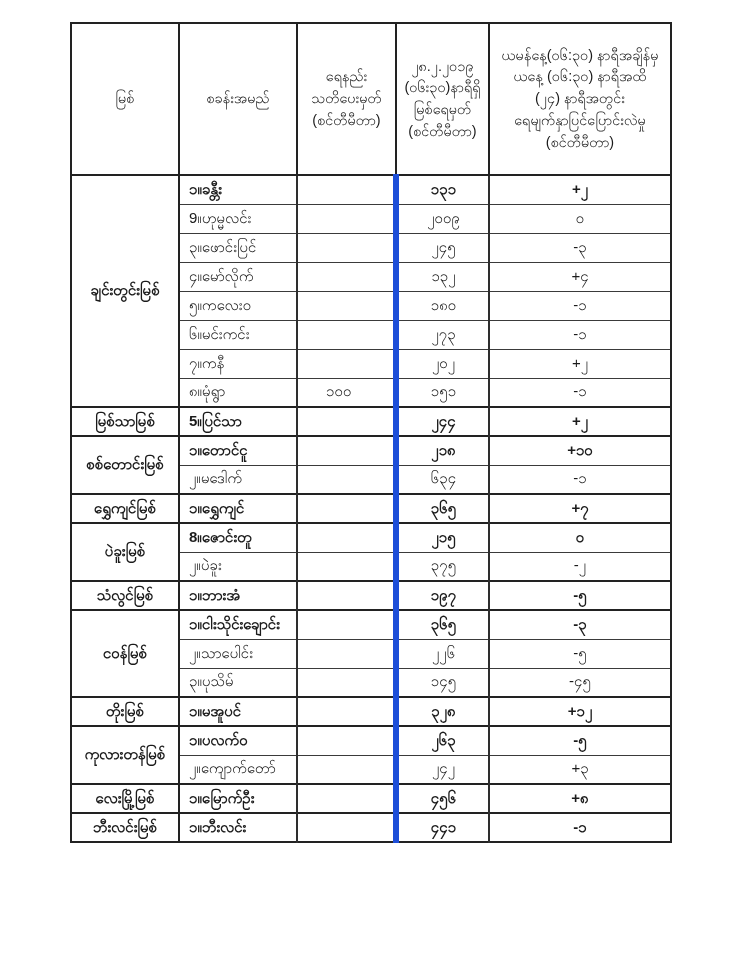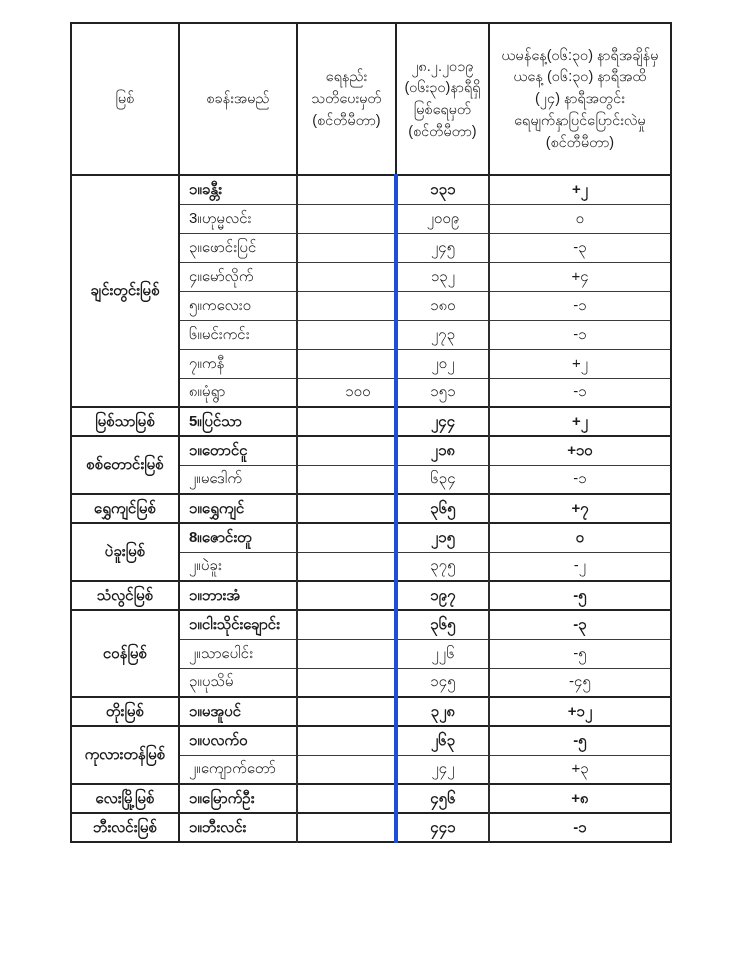--- a/index.html
+++ b/index.html
@@ -53,21 +53,21 @@
     padding: 2px 4px;
   }
   tbody tr.group-start td { border-top: 2px solid #222222; font-weight: bold; }
   td.river-cell {
     text-align: center;
     border-left: 2px solid #222222;
     border-right: 2px solid #222222;
     margin-top: 16px;
   }
   td.station-cell { text-align: left; padding-left: 9px; border-right: 2px solid #2e2e2e; }
-  td.warning-cell { text-align: center; border-right: 4px solid #1d4ed8; padding-left: 28px; }
+  td.warning-cell { text-align: left; border-right: 6px solid #1d4ed8; padding-left: 28px; }
   td.level-cell   { text-align: center; border-right: 2px solid #2e2e2e; }
   td.change-cell  { text-align: center; border-right: 2px solid #222222; }
 </style>
 </head>
 <body>
 
 <div class="page">
   <table class="water-table">
     <colgroup>
       <col class="c-river">
@@ -96,21 +96,21 @@
     </thead>
     <tbody id="tbody">
         <tr class="group-start">
           <td rowspan="8" class="river-cell">ချင်းတွင်းမြစ်</td>
           <td class="station-cell">၁။ခန္တီး</td>
           <td class="warning-cell"></td>
           <td class="level-cell">၁၃၁</td>
           <td class="change-cell">+၂</td>
         </tr>
         <tr>
-          <td class="station-cell">3။ဟုမ္မလင်း</td>
+          <td class="station-cell">9။ဟုမ္မလင်း</td>
           <td class="warning-cell"></td>
           <td class="level-cell">၂၀၀၉</td>
           <td class="change-cell">၀</td>
         </tr>
         <tr>
           <td class="station-cell">၃။ဖောင်းပြင်</td>
           <td class="warning-cell"></td>
           <td class="level-cell">၂၄၅</td>
           <td class="change-cell">-၃</td>
         </tr>

